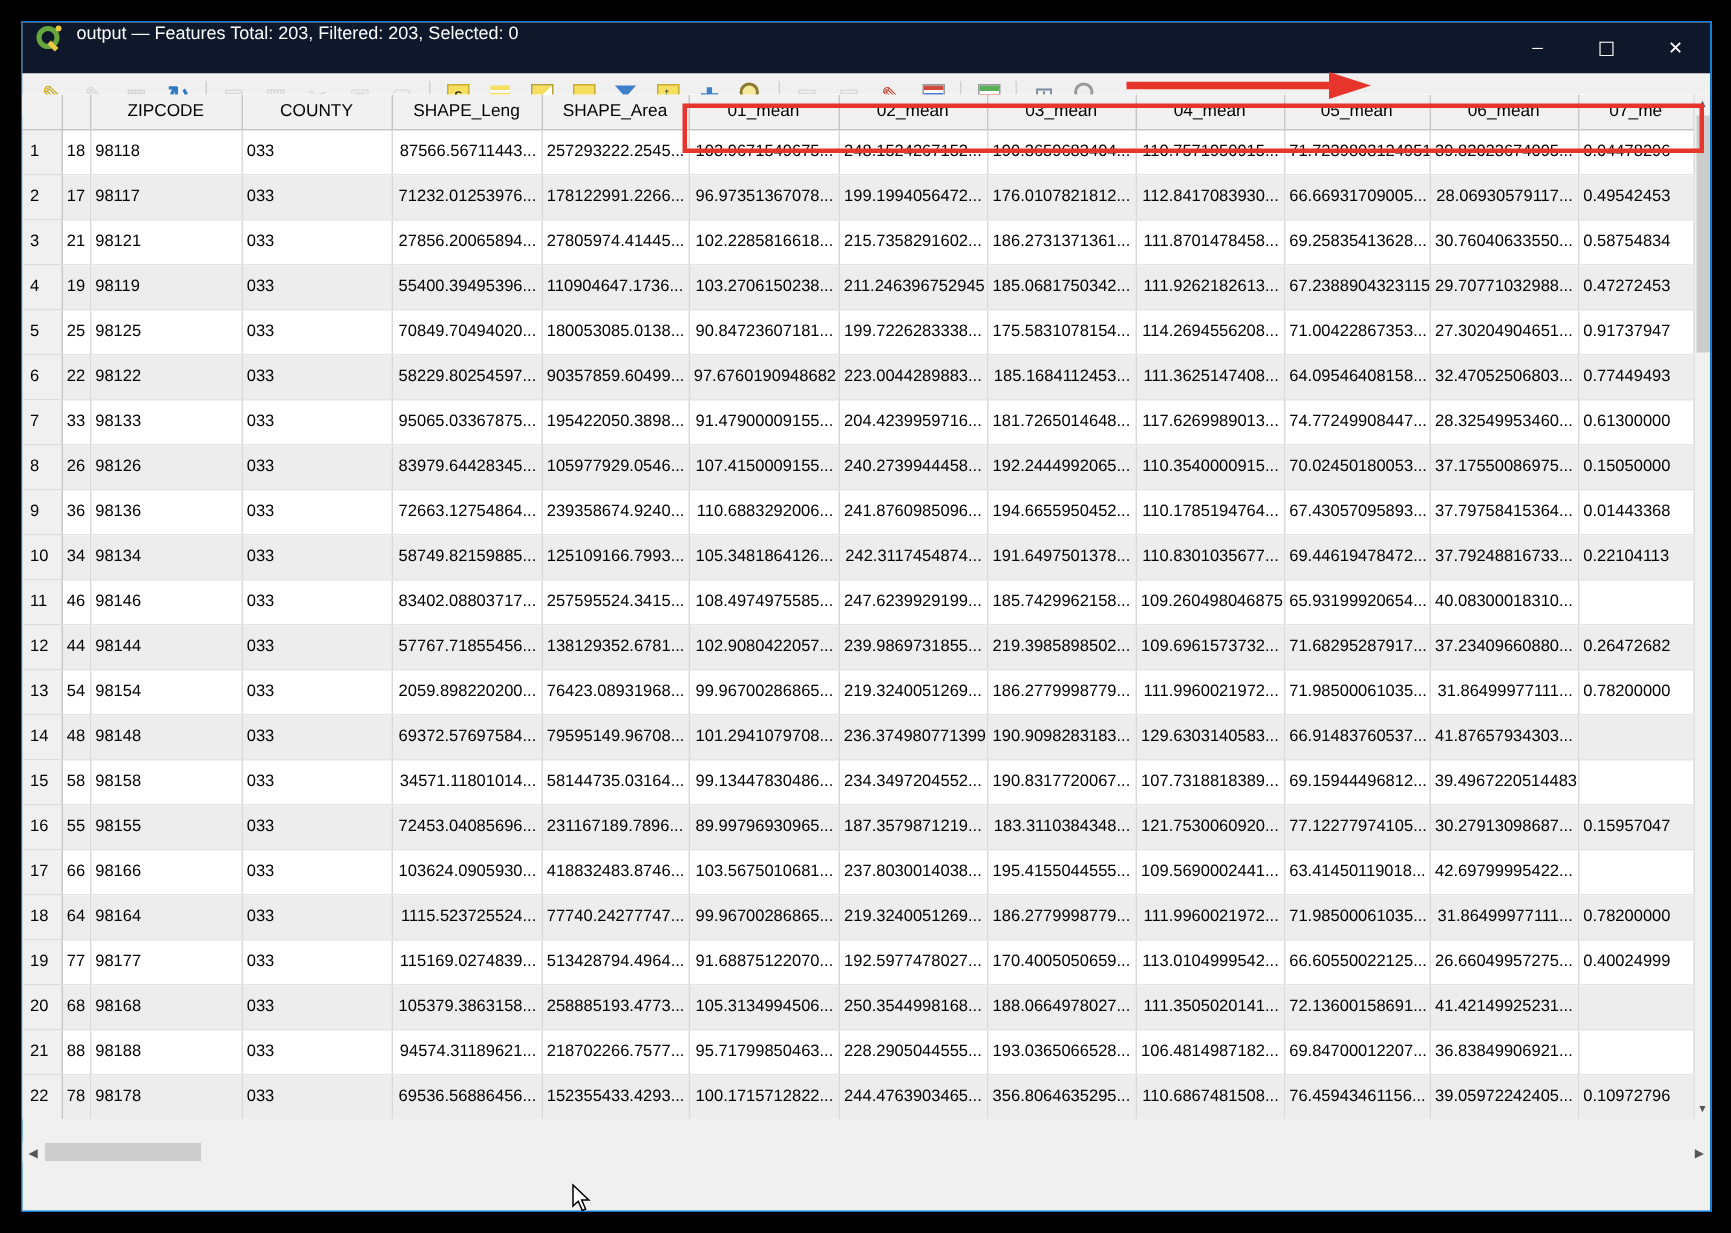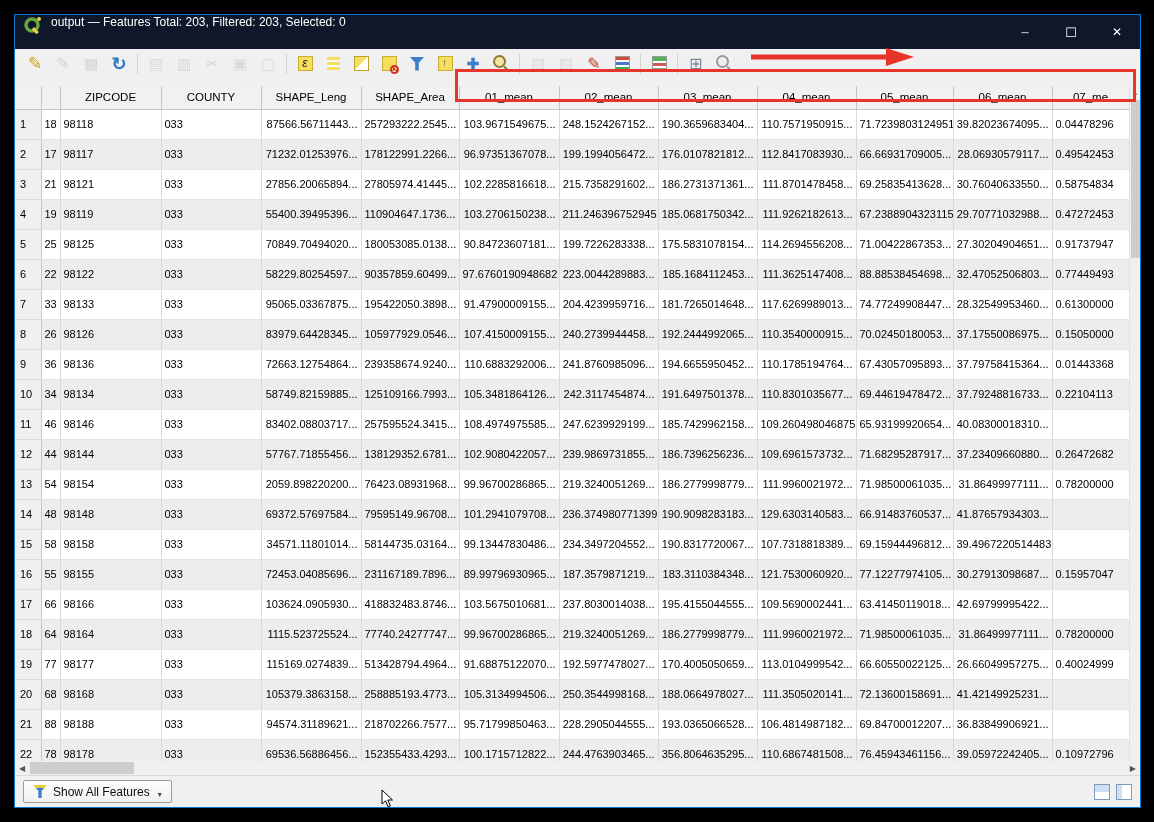--- a/index.html
+++ b/index.html
@@ -62,21 +62,21 @@
   .field-calculator-icon::before{content:"";width:13px;height:13px;display:block;border:1px solid #999;
       background:linear-gradient(#d04b3e 0 3px,#fff 3px 5px,#4b77d0 5px 8px,#fff 8px 10px,#3fae5a 10px 13px);}
   .conditional-formatting-icon::before{content:"";width:13px;height:13px;display:block;border:1px solid #999;
       background:linear-gradient(#58b058 0 4px,#fff 4px 6px,#d05858 6px 9px,#fff 9px 11px,#999 11px 13px);}
   .dock-table-icon::before{content:"⊞";font-size:16px;color:#7a8ba0;}
   .zoom-to-feature-icon::before{content:"";width:9px;height:9px;border:2px solid #9a9a9a;
       border-radius:50%;background:#eee;display:block;margin-right:4px;margin-bottom:4px;}
   .zoom-to-feature-icon::after{content:"";position:absolute;width:7px;height:2px;background:#9a9a9a;
       transform:rotate(45deg);right:3px;bottom:6px;}
   
-  .table-area{position:absolute;left:0;top:71px;width:1125px;height:683px;overflow:hidden;background:#fff;}
+  .table-area{position:absolute;left:0;top:48px;width:1125px;height:683px;overflow:hidden;background:#fff;}
   table.attr{border-collapse:collapse;table-layout:fixed;width:1114px;font-size:11px;color:#000;}
   table.attr th,table.attr td{overflow:hidden;white-space:nowrap;box-sizing:border-box;
       border-right:1px solid #d9d9d9;border-bottom:1px solid #e4e4e4;padding:0 3px;height:30px;}
   table.attr thead th{height:23px;background:#f1f1f1;border-right:1px solid #c6c6c6;
       border-bottom:1px solid #c6c6c6;font-weight:normal;font-size:11.5px;text-align:center;}
   table.attr tbody th.rowhead{background:#f0f0f0;border-right:1px solid #c6c6c6;
       border-bottom:1px solid #dcdcdc;font-weight:normal;font-size:11px;text-align:left;padding-left:5px;}
   tr.alt td{background:#ededed;}
   tr.norm td{background:#fff;}
   .al{text-align:left;} .ar{text-align:right;}
@@ -277,21 +277,21 @@
               <th class="rowhead">6</th>
               <td class="ar">22</td>
               <td class="al">98122</td>
               <td class="al">033</td>
               <td class="ar">58229.80254597...</td>
               <td class="ar">90357859.60499...</td>
               <td class="ar">97.6760190948682</td>
               <td class="ar">223.0044289883...</td>
               <td class="ar">185.1684112453...</td>
               <td class="ar">111.3625147408...</td>
-              <td class="ar">88.88538454698...</td>
+              <td class="ar">64.09546408158...</td>
               <td class="ar">32.47052506803...</td>
               <td class="al">0.77449493</td>
             </tr>
             <tr class="norm">
               <th class="rowhead">7</th>
               <td class="ar">33</td>
               <td class="al">98133</td>
               <td class="al">033</td>
               <td class="ar">95065.03367875...</td>
               <td class="ar">195422050.3898...</td>
@@ -365,21 +365,21 @@
             </tr>
             <tr class="alt">
               <th class="rowhead">12</th>
               <td class="ar">44</td>
               <td class="al">98144</td>
               <td class="al">033</td>
               <td class="ar">57767.71855456...</td>
               <td class="ar">138129352.6781...</td>
               <td class="ar">102.9080422057...</td>
               <td class="ar">239.9869731855...</td>
-              <td class="ar">186.7396256236...</td>
+              <td class="ar">219.3985898502...</td>
               <td class="ar">109.6961573732...</td>
               <td class="ar">71.68295287917...</td>
               <td class="ar">37.23409660880...</td>
               <td class="al">0.26472682</td>
             </tr>
             <tr class="norm">
               <th class="rowhead">13</th>
               <td class="ar">54</td>
               <td class="al">98154</td>
               <td class="al">033</td>
@@ -536,31 +536,20 @@
         <span class="sarrow" style="bottom:3px">▼</span>
       </div>
     </div>
 
     <div class="hscroll">
       <span class="harrow" style="left:4px">◀</span>
       <div class="hthumb"></div>
       <span class="harrow" style="right:4px">▶</span>
     </div>
 
-    <div class="statusbar">
-      <button class="saf-btn">
-        <span class="sf-funnel"></span>
-        <span>Show All Features</span>
-        <span class="saf-caret">▾</span>
-      </button>
-      <div class="footer-right">
-        <span class="fr-icon dock"></span>
-        <span class="fr-icon form"></span>
-      </div>
-    </div>
   </div>
 
   <div class="anno-box"></div>
   <div class="anno-arrow">
     <svg width="170" height="22">
       <line x1="3" y1="11" x2="140" y2="11" stroke="#e8352c" stroke-width="5"></line>
       <polygon points="138,2 166,11 138,20" fill="#e8352c"></polygon>
     </svg>
   </div>
   <div class="cursor">

